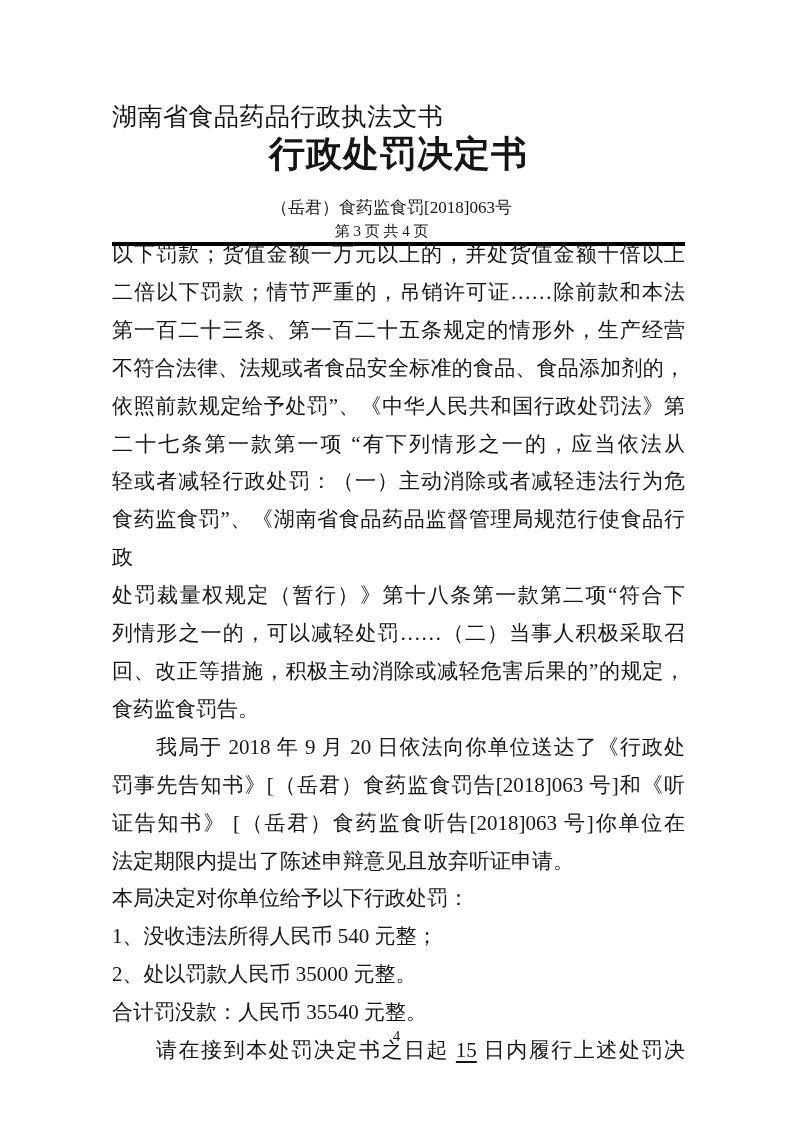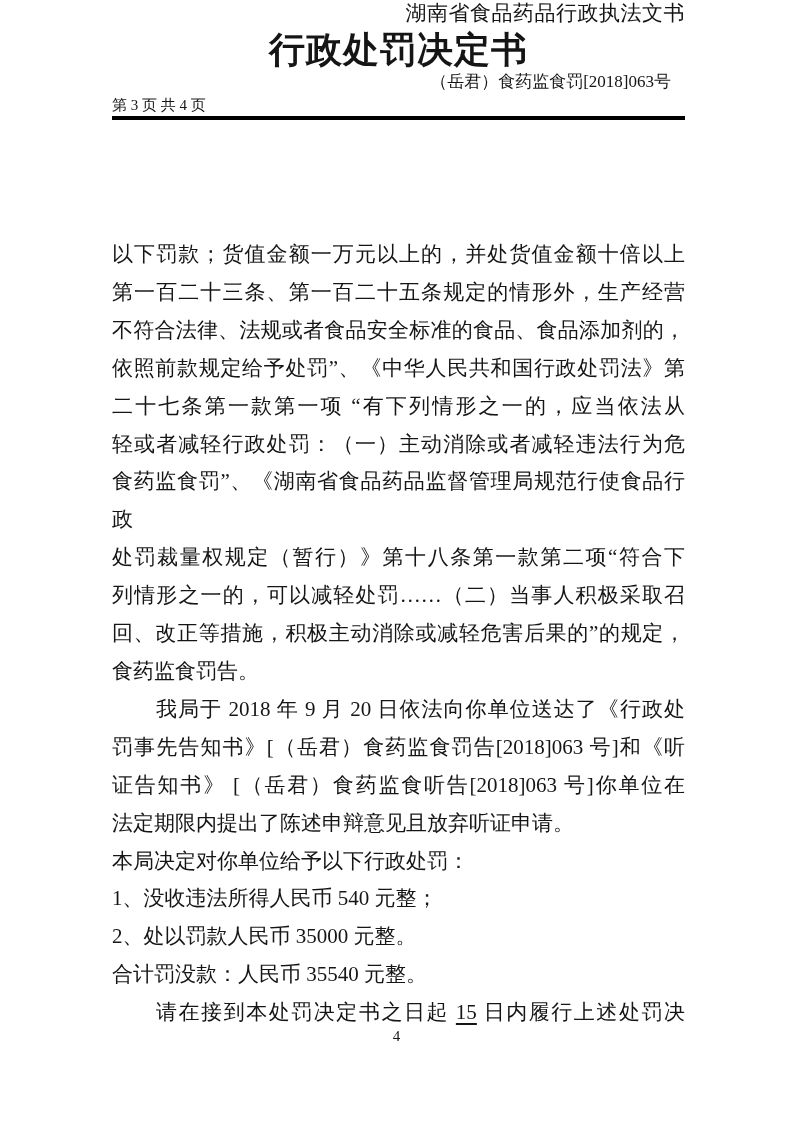--- a/index.html
+++ b/index.html
@@ -13,43 +13,44 @@
     color: #151515;
     overflow: hidden;
   }
   .content {
     position: absolute;
     left: 112px;
     top: 0;
     width: 573px;
   }
   .doc-type {
-    text-align: right;
-    font-size: 21px;
+    margin-top: 104px;
+    text-align: left;
+    font-size: 25px;
     line-height: 26px;
     letter-spacing: 0.5px;
   }
   .title {
     margin-top: 4px;
     text-align: center;
     font-size: 36px;
     line-height: 40px;
     font-weight: bold;
     letter-spacing: 1px;
   }
   .doc-number {
-    margin-top: 0;
-    text-align: right;
+    margin-top: 22px;
+    text-align: center;
     padding-right: 14px;
     font-size: 17px;
     line-height: 24px;
   }
   .page-indicator {
     margin-top: 1px;
-    text-align: left;
+    text-align: center;
     padding-right: 34px;
     font-size: 15px;
     line-height: 20px;
   }
   .rule {
     margin-top: 1px;
     height: 4px;
     background: #000000;
     width: 100%;
   }
@@ -93,20 +94,21 @@
   <div class="content">
     <div class="doc-type">湖南省食品药品行政执法文书</div>
     <div class="title">行政处罚决定书</div>
     <div class="doc-number">（岳君）食药监食罚[2018]063号</div>
     <div class="page-indicator">第 3 页  共 4 页</div>
     <div class="rule"></div>
   </div>
 
   <div class="body">
     <div class="line just">以下罚款；货值金额一万元以上的，并处货值金额十倍以上</div>
+    <div class="line just">二倍以下罚款；情节严重的，吊销许可证……除前款和本法</div>
     <div class="line just">第一百二十三条、第一百二十五条规定的情形外，生产经营</div>
     <div class="line just">不符合法律、法规或者食品安全标准的食品、食品添加剂的，</div>
     <div class="line just">依照前款规定给予处罚”、《中华人民共和国行政处罚法》第</div>
     <div class="line just">二十七条第一款第一项 “有下列情形之一的，应当依法从</div>
     <div class="line just">轻或者减轻行政处罚：（一）主动消除或者减轻违法行为危</div>
     <div class="line just">食药监食罚”、《湖南省食品药品监督管理局规范行使食品行政</div>
     <div class="line just">处罚裁量权规定（暂行）》第十八条第一款第二项“符合下</div>
     <div class="line just">列情形之一的，可以减轻处罚……（二）当事人积极采取召</div>
     <div class="line just">回、改正等措施，积极主动消除或减轻危害后果的”的规定，</div>
     <div class="line">食药监食罚告。</div>

